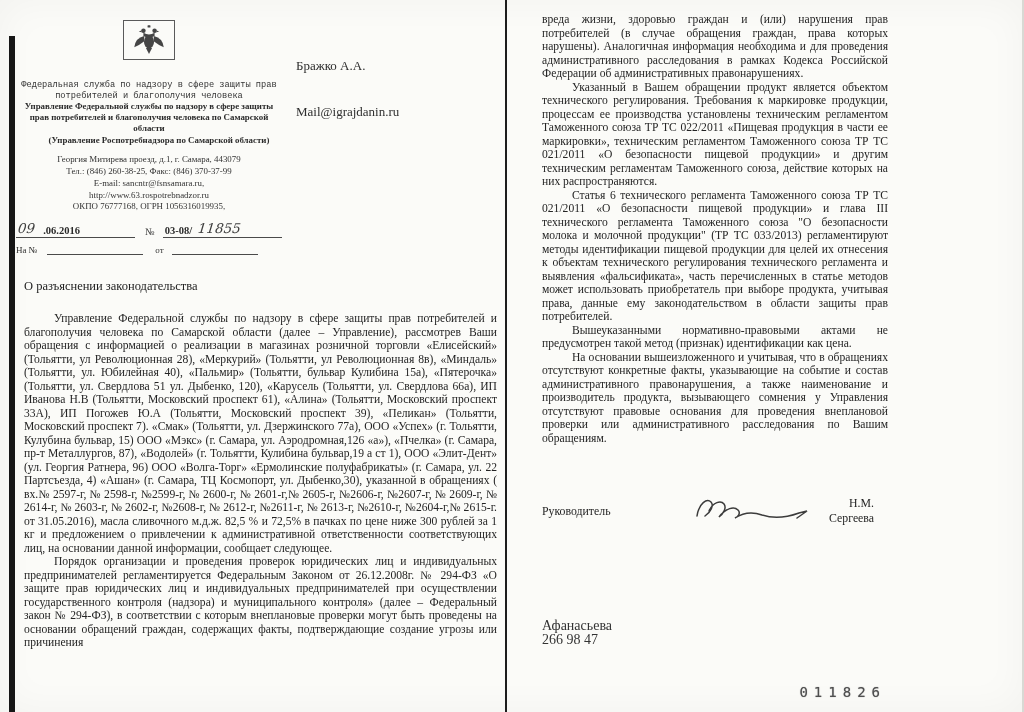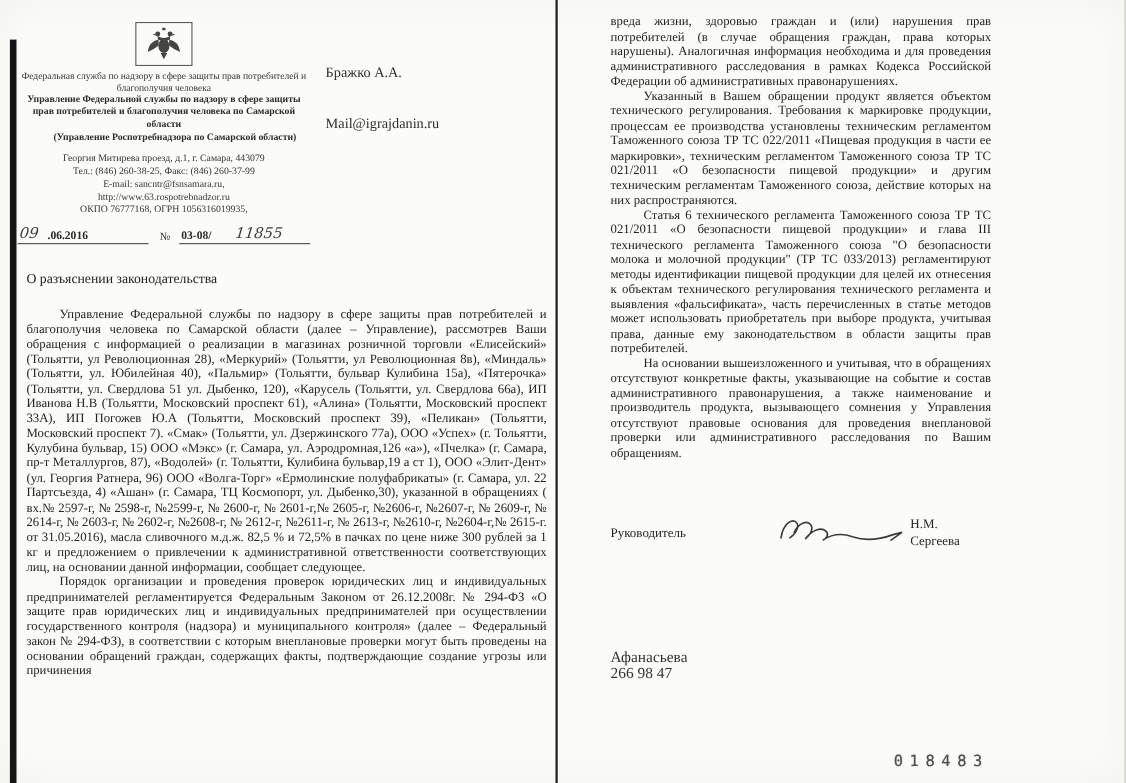--- a/index.html
+++ b/index.html
@@ -14,50 +14,50 @@
   .right-edge{position:absolute;right:0;top:0;width:2px;height:712px;background:#d9d9d4;}
 
   
   .page-left{position:absolute;left:16px;top:0;width:489px;height:712px;padding:0;box-sizing:border-box;}
   .lh-row{display:flex;padding-top:20px;}
   .org-col{width:266px;text-align:center;flex:none;}
   .addr-col{flex:1;padding-left:14px;padding-top:38px;font-size:13px;color:#2e2e2e;}
   .addr-email{margin-top:30px;}
 
   .emblem-box{width:50px;height:38px;border:1px solid #5a5a5a;margin:0 auto;display:flex;align-items:center;justify-content:center;background:#fbfbf8;}
-  .org-small{margin-top:4px;font-size:8.7px;line-height:10.6px;color:#343434;}
+  .org-small{margin-top:20px;font-size:8.7px;line-height:10.6px;color:#343434;font-family:Liberation Mono, monospace;}
   .org-bold{font-size:8.9px;line-height:11px;font-weight:bold;color:#2c2c2c;}
   .org-paren{font-size:8.9px;line-height:11px;font-weight:bold;margin-top:1px;color:#2c2c2c;padding-left:20px;}
   .contacts{margin-top:8px;font-size:8.9px;line-height:11.8px;color:#333;}
 
   .date-row{margin-top:7px;display:flex;align-items:flex-end;font-size:10.5px;}
   .u-group{border-bottom:1px solid #4a4a4a;display:flex;align-items:flex-end;justify-content:flex-start;padding:0 4px 1px 2px;}
   .g1{width:118px;}
-  .g2{width:118px;gap:16px;}
+  .g2{width:118px;}
   .hw{font-family:"DejaVu Serif",serif;font-style:italic;font-size:13.5px;color:#3e3e3e;transform:skewX(-6deg);display:inline-block;}
   .printed-bold{font-weight:bold;color:#2a2a2a;}
   .no-sign{margin:0 8px 1px 10px;font-size:10px;color:#333;}
   .na-row{margin-top:5px;display:flex;align-items:flex-end;font-size:9px;color:#333;}
   .na-line{border-bottom:1px solid #4a4a4a;height:11px;}
   .na-l1{width:96px;margin-left:10px;}
   .na-l2{width:86px;margin-left:8px;}
   .ot-label{margin-left:12px;}
 
   .subject{margin:24px 0 18px 8px;font-size:12.5px;color:#222;}
   .body-text{margin:15px 8px 0 8px;}
   .body-text p{margin:0;font-size:11.6px;line-height:13.5px;text-align:justify;text-indent:30px;color:#242424;}
   .body-text p.no-indent{text-indent:0;}
 
   
-  .page-right{position:absolute;left:507px;top:0;width:410px;height:712px;box-sizing:border-box;padding:13px 16px 0 48px;}
+  .page-right{position:absolute;left:494px;top:0;width:410px;height:712px;box-sizing:border-box;padding:13px 16px 0 48px;}
   .page-right .body-text{margin:0;}
   .sig-row{display:flex;align-items:center;margin-top:44px;font-size:11.8px;color:#242424;}
   .sig-title{flex:none;}
   .sig-scrawl{flex:none;margin-left:78px;}
-  .sig-name{margin-left:auto;padding-right:14px;}
+  .sig-name{margin-left:auto;padding-right:14px;text-align:right;}
   .executor{margin-top:86px;font-size:14px;line-height:13.5px;color:#333;}
   .stamp{
     position:absolute;right:18px;bottom:12px;
     font-family:"DejaVu Sans Mono",monospace;font-size:14px;letter-spacing:6px;
     color:#4f4f4f;text-shadow:0 0 1px #8a8a8a;
   }
 </style>
 </head>
 <body>
 
@@ -83,36 +83,42 @@
               <path d="M25.4 12.5 Q35 14.5 36.4 25 Q30 22.5 25.2 18.5 Z"></path>
               <path d="M16.6 26 L23.4 26 L20 32.5 Z"></path>
             </g>
           </svg>
         </div>
         <div class="org-small">Федеральная служба по надзору в сфере защиты прав потребителей и благополучия человека</div>
         <div class="org-bold">Управление Федеральной службы по надзору в сфере защиты прав потребителей и благополучия человека по Самарской области</div>
         <div class="org-paren">(Управление Роспотребнадзора по Самарской области)</div>
         <div class="contacts">
             <div>Георгия Митирева проезд, д.1, г. Самара, 443079</div>
-            <div>Тел.: (846) 260-38-25, Факс: (846) 260-37-99</div>
+            <div>Тел.: (846) 260-38-25, Факс: (846) 370-37-99</div>
             <div>E-mail: sancntr@fsnsamara.ru,</div>
             <div>http://www.63.rospotrebnadzor.ru</div>
             <div>ОКПО 76777168, ОГРН 1056316019935,</div>
           </div>
 
         <div class="date-row">
           <span class="u-group g1">
             <span class="hw">09</span>
             <span class="printed-bold" style="margin-left:8px;">.06.2016</span>
           </span>
           <span class="no-sign">№</span>
           <span class="u-group g2">
             <span class="printed-bold">03-08/</span>
             <span class="hw" style="margin-left:6px;">11855</span>
           </span>
+        </div>
+        <div class="na-row">
+          <span>На №</span>
+          <span class="na-line na-l1"></span>
+          <span class="ot-label">от</span>
+          <span class="na-line na-l2"></span>
         </div>
       </div>
 
       <div class="addr-col">
         <div>Бражко А.А.</div>
         <div class="addr-email">Mail@igrajdanin.ru</div>
       </div>
     </div>
 
     <div class="subject">О разъяснении законодательства</div>
@@ -121,33 +127,34 @@
         <p>Управление Федеральной службы по надзору в сфере защиты прав потребителей и благополучия человека по Самарской области (далее – Управление), рассмотрев Ваши обращения с информацией о реализации в магазинах розничной торговли «Елисейский» (Тольятти, ул Революционная 28), «Меркурий» (Тольятти, ул Революционная 8в), «Миндаль» (Тольятти, ул. Юбилейная 40), «Пальмир» (Тольятти, бульвар Кулибина 15а), «Пятерочка» (Тольятти, ул. Свердлова 51 ул. Дыбенко, 120), «Карусель (Тольятти, ул. Свердлова 66а), ИП Иванова Н.В (Тольятти, Московский проспект 61), «Алина» (Тольятти, Московский проспект 33А), ИП Погожев Ю.А (Тольятти, Московский проспект 39), «Пеликан» (Тольятти, Московский проспект 7). «Смак» (Тольятти, ул. Дзержинского 77а), ООО «Успех» (г. Тольятти, Кулубина бульвар, 15)  ООО «Мэкс» (г. Самара, ул. Аэродромная,126 «а»), «Пчелка» (г. Самара, пр-т Металлургов, 87), «Водолей» (г. Тольятти, Кулибина бульвар,19 а ст 1), ООО «Элит-Дент» (ул. Георгия Ратнера, 96)  ООО «Волга-Торг» «Ермолинские полуфабрикаты» (г. Самара, ул. 22 Партсъезда, 4) «Ашан» (г. Самара, ТЦ Космопорт, ул. Дыбенко,30), указанной в обращениях ( вх.№ 2597-г,  № 2598-г, №2599-г, № 2600-г, № 2601-г,№ 2605-г, №2606-г, №2607-г, № 2609-г, № 2614-г, № 2603-г, № 2602-г, №2608-г,  № 2612-г, №2611-г, № 2613-г, №2610-г, №2604-г,№ 2615-г. от 31.05.2016),  масла сливочного м.д.ж. 82,5 % и 72,5% в пачках по цене ниже 300 рублей за 1 кг и предложением о привлечении к административной ответственности соответствующих лиц, на основании данной информации, сообщает следующее.</p>
         <p>Порядок организации и проведения проверок юридических лиц и индивидуальных предпринимателей регламентируется Федеральным Законом от 26.12.2008г. № 294-ФЗ «О защите прав юридических лиц и индивидуальных предпринимателей при осуществлении государственного контроля (надзора) и муниципального контроля» (далее – Федеральный закон № 294-ФЗ), в соответствии с которым внеплановые проверки могут быть проведены на основании обращений граждан, содержащих факты, подтверждающие создание угрозы или причинения</p>
       </div>
   </div>
 
   <div class="page-right">
     <div class="body-text">
         <p class="no-indent">вреда жизни, здоровью граждан и (или)  нарушения прав потребителей (в случае обращения граждан, права которых нарушены). Аналогичная информация необходима и для проведения административного расследования в рамках Кодекса Российской Федерации об административных правонарушениях.</p>
         <p>Указанный в Вашем обращении продукт является объектом технического регулирования. Требования к маркировке продукции, процессам ее производства установлены техническим регламентом Таможенного союза ТР ТС 022/2011 «Пищевая продукция в части ее маркировки», техническим регламентом Таможенного союза ТР ТС 021/2011 «О безопасности пищевой продукции» и другим техническим регламентам Таможенного союза, действие которых на них распространяются.</p>
         <p>Статья 6 технического регламента Таможенного союза ТР ТС 021/2011 «О безопасности пищевой продукции» и глава III технического регламента Таможенного союза "О безопасности молока и молочной продукции" (ТР ТС 033/2013) регламентируют методы идентификации пищевой продукции для целей их отнесения к объектам технического регулирования технического регламента и выявления «фальсификата», часть перечисленных в статье методов может использовать приобретатель при выборе продукта, учитывая права, данные ему законодательством в области защиты прав потребителей.</p>
+        <p>Вышеуказанными нормативно-правовыми актами не предусмотрен такой метод (признак) идентификации как цена.</p>
         <p>На основании вышеизложенного и учитывая, что в обращениях отсутствуют конкретные факты, указывающие на событие и состав административного правонарушения, а также наименование и производитель продукта, вызывающего сомнения у Управления отсутствуют правовые основания для проведения внеплановой проверки или административного расследования по Вашим обращениям.</p>
       </div>
 
     <div class="sig-row">
       <span class="sig-title">Руководитель</span>
       <span class="sig-scrawl">
         <svg width="126" height="40" viewBox="0 0 126 40">
           <path d="M8 27 C10 14 18 9 22 13 C25 16 22 23 16 27 M20 22 C24 13 32 11 35 15 C38 19 34 25 30 28 C37 19 45 17 49 21 C52 24 49 28 46 29 C55 23 65 23 73 26 C85 30 99 28 110 24 L118 22 L108 29" stroke="#3c3c3c" fill="none" stroke-width="1.5" stroke-linecap="round"></path>
         </svg>
       </span>
       <span class="sig-name">Н.М. Сергеева</span>
     </div>
 
     <div class="executor">
       <div>Афанасьева</div>
       <div>266 98 47</div>
     </div>
 
-    <div class="stamp">018483</div>
+    <div class="stamp">011826</div>
   </div>
 </div>
 
 </body></html>

